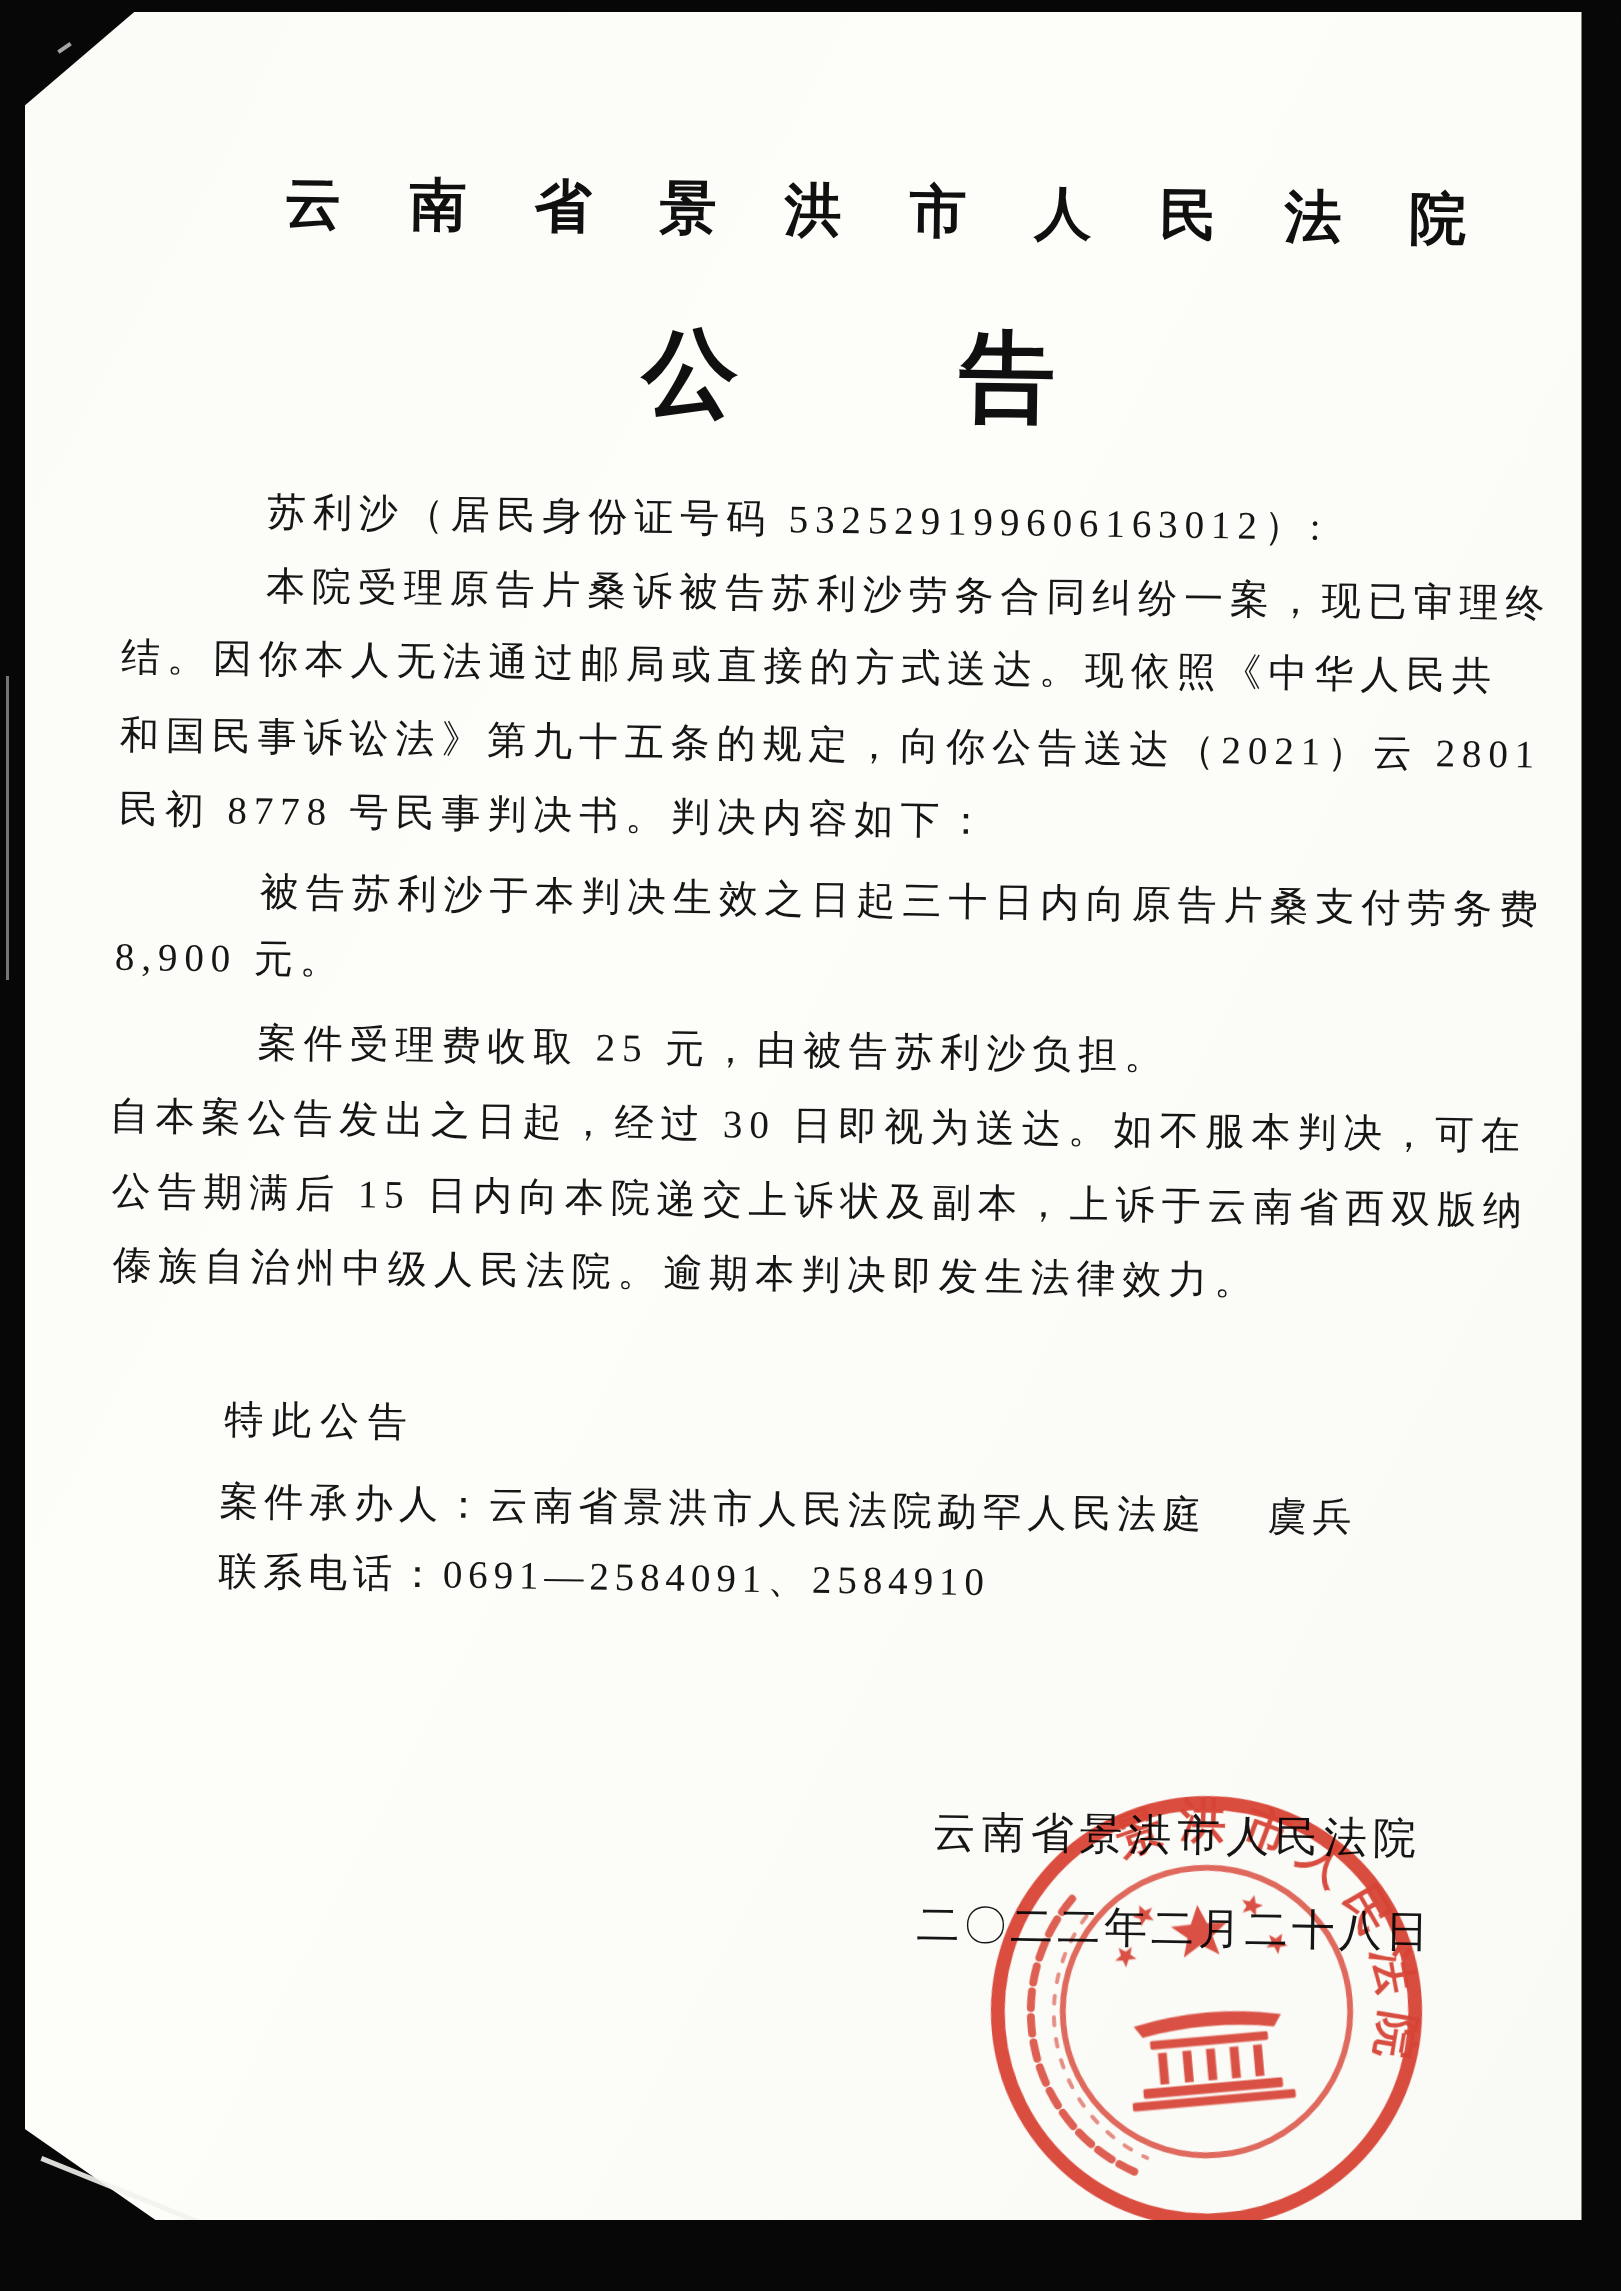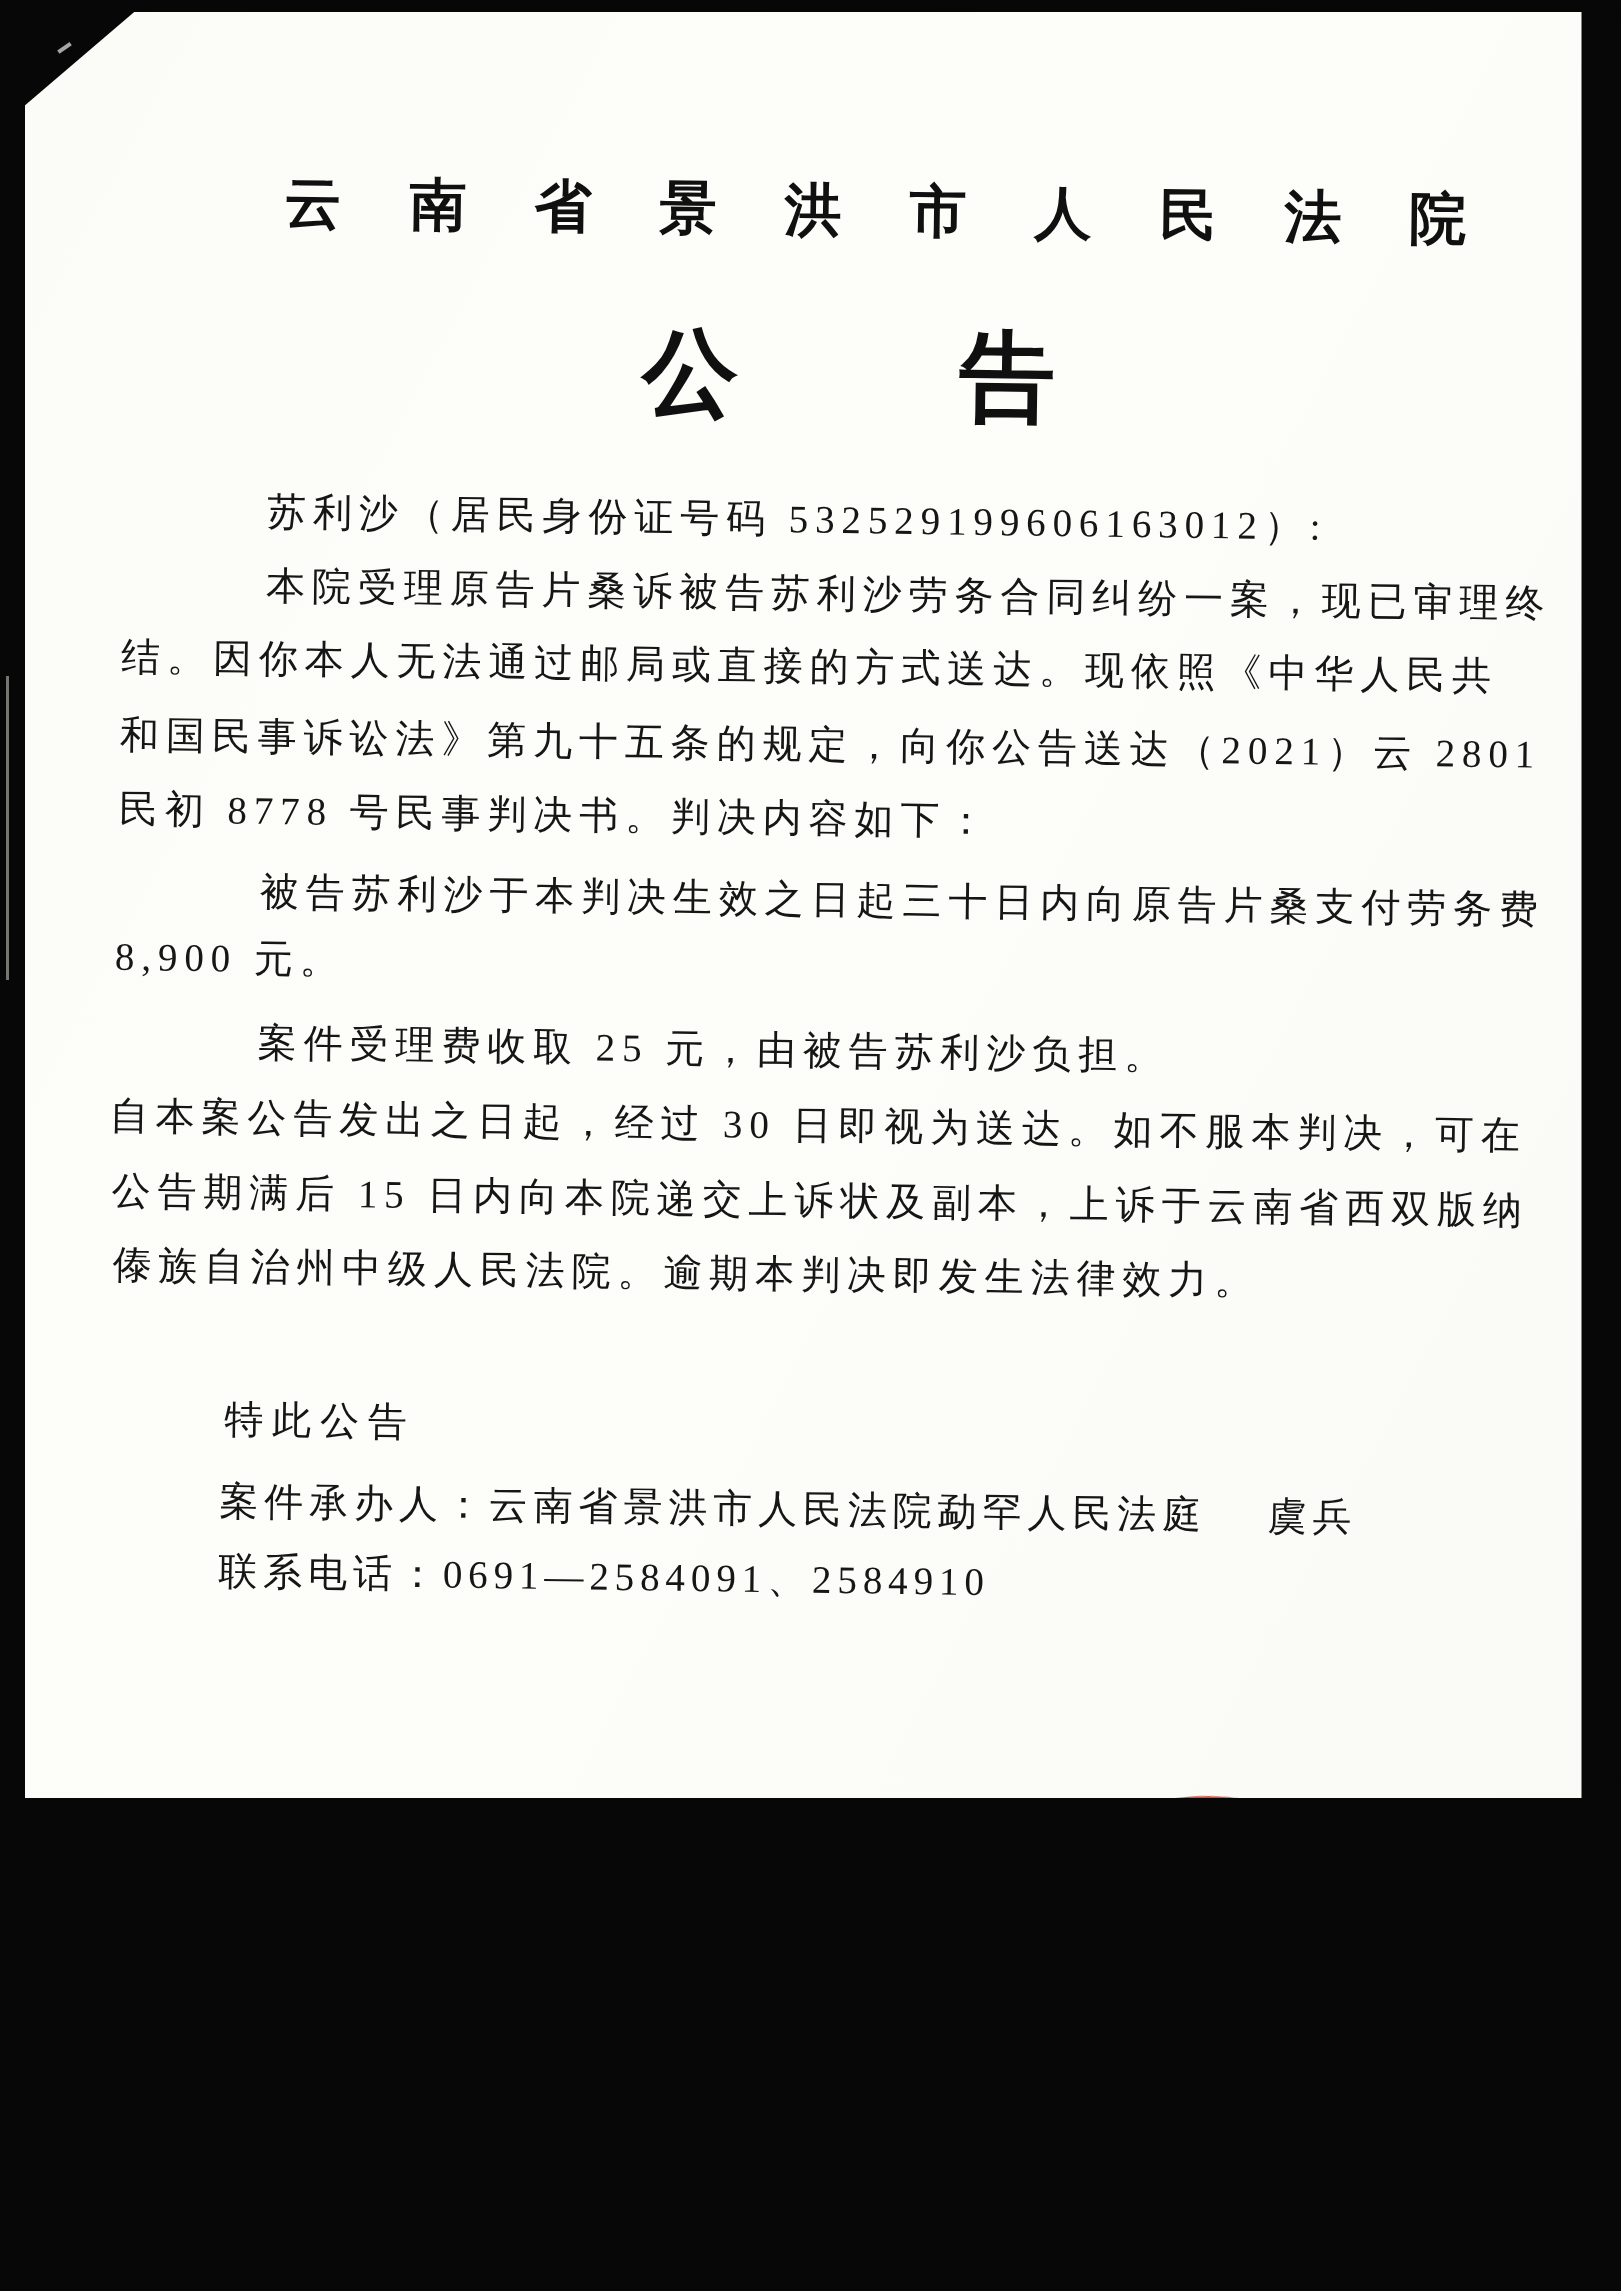--- a/index.html
+++ b/index.html
@@ -1,17 +1,17 @@
 <!DOCTYPE html>
 <html><head>
 <meta charset="utf-8">
 <style>
   html,body{margin:0;padding:0;background:#070707;}
   #page{
-    position:relative; width:1621px; height:1798px;
+    position:relative; width:1621px; height:2220px;
     background:#070707; overflow:hidden;
     font-family:"Liberation Serif","DejaVu Serif",serif;
     border-radius:24px;
   }
   
   #paper{
     position:absolute; left:24.5px; top:11.8px; width:1557px; height:2266px;
     background:linear-gradient(118deg,#fbfbf7 0%,#fdfdfa 40%,#f9f9f5 100%);
     clip-path:polygon(110px 0, 1557px 0, 1557px 2266px, 214px 2266px, 0 2117px, 0 94px);
   }

